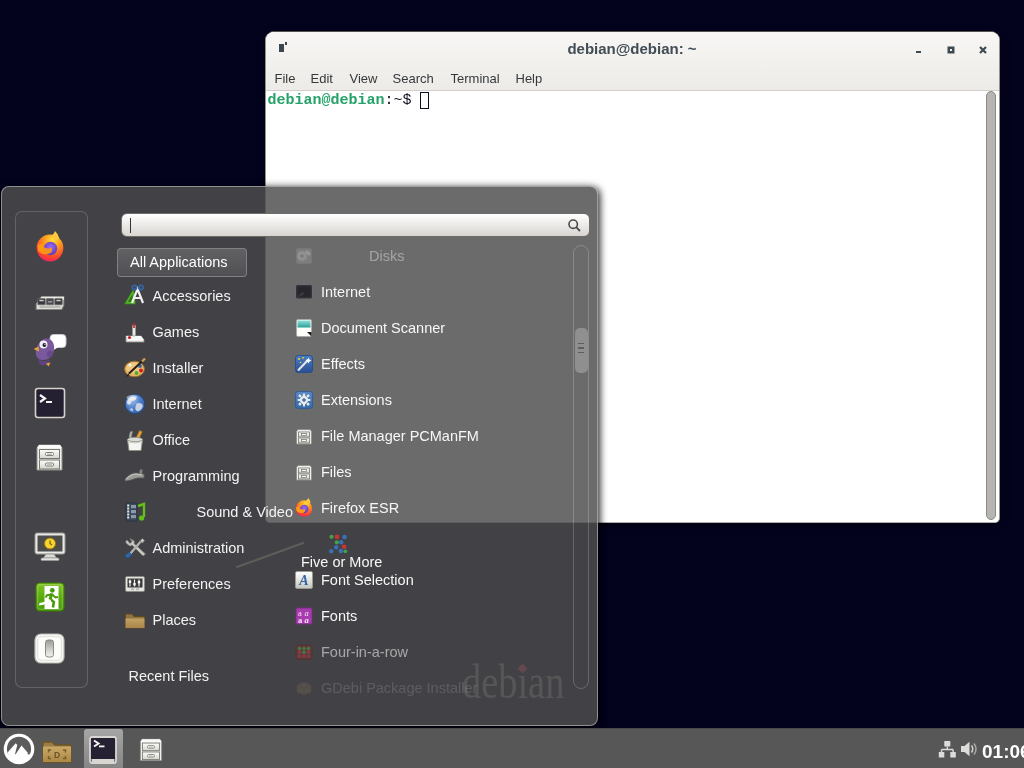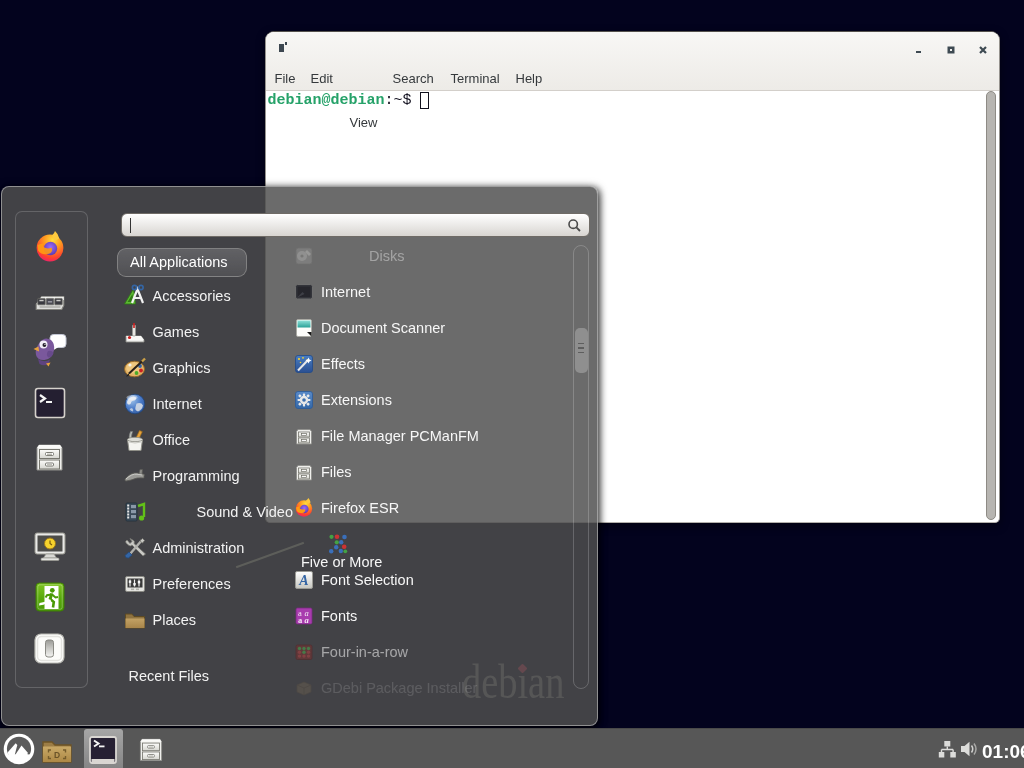--- a/index.html
+++ b/index.html
@@ -18,33 +18,34 @@
 <div class="ab" style="left:462px;top:658px;font-family:'Liberation Serif',serif;font-size:48px;line-height:48px;color:#7e7e7e;transform:scaleX(0.80);transform-origin:left top;letter-spacing:0px;">debian</div>
 <div class="ab" style="left:518.5px;top:664.5px;width:7px;height:7px;background:#d8284a;transform:rotate(45deg);border-radius:1px;"></div>
 
 <div class="ab" id="term" style="left:264.5px;top:31px;width:735px;height:492px;border-radius:9px 9px 5px 5px;border:1px solid;border-color:#55524e #96938e #b3b0ab #96938e;box-sizing:border-box;background:#ffffff;box-shadow:0 3px 10px rgba(0,0,0,0.45);">
 
   <div class="ab" style="left:0;top:0;right:0;height:58px;background:linear-gradient(#f8f7f5,#edebe7);border-radius:8px 8px 0 0;border-bottom:1px solid #d3cfca;"></div>
 
   <div class="ab" style="left:13px;top:12px;width:5px;height:8px;background:#3d4750;"></div>
   <div class="ab" style="left:19px;top:10px;width:2px;height:3px;background:#3d4750;"></div>
 
+  <div class="ab" style="left:0;top:8px;width:100%;text-align:center;font-size:15px;font-weight:bold;color:#414c55;">debian@debian: ~</div>
 
   <div class="ab" style="left:650px;top:18.5px;width:5px;height:2.5px;background:#3e4a52;"></div>
   <svg class="ab" style="left:681px;top:14px;" width="8" height="8" viewBox="0 0 8 8">
         <rect x="0.5" y="0.5" width="7" height="7" fill="#3e4a52"></rect>
         <rect x="3" y="3" width="2" height="2" fill="#f2f1ef"></rect>
       </svg>
   <svg class="ab" style="left:713px;top:14px;" width="8" height="8" viewBox="0 0 8 8">
         <path d="M1,1 L7,7 M7,1 L1,7" stroke="#3e4a52" stroke-width="2.2"></path>
       </svg>
 
   <div class="ab" style="left:9px;top:38.5px;font-size:13px;color:#35393c;">File</div>
   <div class="ab" style="left:45px;top:38.5px;font-size:13px;color:#35393c;">Edit</div>
-  <div class="ab" style="left:84px;top:38.5px;font-size:13px;color:#35393c;margin-top:44px;">View</div>
+  <div class="ab" style="left:84px;top:38.5px;font-size:13px;color:#35393c;">View</div>
   <div class="ab" style="left:127px;top:38.5px;font-size:13px;color:#35393c;">Search</div>
   <div class="ab" style="left:185px;top:38.5px;font-size:13px;color:#35393c;">Terminal</div>
   <div class="ab" style="left:250px;top:38.5px;font-size:13px;color:#35393c;">Help</div>
 
   <div class="ab" style="left:2px;top:60px;font-family:'Liberation Mono',monospace;font-size:15px;line-height:18px;white-space:pre;"><span style="font-weight:bold;color:#26a269;">debian@debian</span><span style="color:#12101f;">:~$</span></div>
   <div class="ab" style="left:154px;top:59.5px;width:7.5px;height:15.5px;border:1.5px solid #10101c;"></div>
 
   <div class="ab" style="left:720px;top:59px;width:10.5px;height:429px;background:#b7b5b1;border:1px solid #8e8b85;border-radius:5.5px;box-sizing:border-box;"></div>
 </div>
 
@@ -53,21 +54,21 @@
   <div class="ab" style="left:13px;top:24.5px;width:73px;height:477px;border:1px solid rgba(255,255,255,0.17);border-radius:7px;box-sizing:border-box;background:rgba(255,255,255,0.015);"></div>
 
   <div class="ab" style="left:119px;top:26px;width:469px;height:24px;background:linear-gradient(#ffffff,#d8d5d1);border:1px solid #6f6b66;border-radius:6px;box-sizing:border-box;">
     <div class="ab" style="left:8px;top:4px;width:1px;height:15px;background:#333;"></div>
     <svg class="ab" style="right:7px;top:4px;" width="15" height="15" viewBox="0 0 15 15">
           <circle cx="6.2" cy="6.2" r="4.2" fill="none" stroke="#4a4a4a" stroke-width="1.6"></circle>
           <line x1="9.4" y1="9.4" x2="13" y2="13" stroke="#4a4a4a" stroke-width="1.8"></line>
         </svg>
   </div>
 
-  <div class="ab" style="left:115.5px;top:61.5px;width:129.5px;height:29px;background:linear-gradient(rgba(255,255,255,0.17),rgba(255,255,255,0.08));border:1px solid rgba(140,140,140,0.8);border-radius:9px;box-sizing:border-box;">
+  <div class="ab" style="left:115.5px;top:61.5px;width:129.5px;height:29px;background:linear-gradient(rgba(255,255,255,0.17),rgba(255,255,255,0.08));border:1px solid rgba(140,140,140,0.8);border-radius:4px;box-sizing:border-box;">
     <div class="ab" style="left:12px;top:0;height:27px;line-height:27px;font-size:14.5px;color:#ffffff;">All Applications</div>
   </div>
 
   <div class="ab" style="left:571.5px;top:58px;width:15.5px;height:444px;border:1px solid rgba(255,255,255,0.2);border-radius:8px;box-sizing:border-box;"></div>
   <div class="ab" style="left:573px;top:141px;width:13px;height:45px;background:#8f8f8f;border-radius:5px;">
     <div class="ab" style="left:3.5px;top:15px;width:6px;height:1.6px;background:#5e5e5e;"></div>
     <div class="ab" style="left:3.5px;top:19.5px;width:6px;height:1.6px;background:#5e5e5e;"></div>
     <div class="ab" style="left:3.5px;top:24px;width:6px;height:1.6px;background:#5e5e5e;"></div>
   </div>
 
@@ -208,21 +209,21 @@
       <ellipse cx="11.5" cy="13" rx="10" ry="7.8" fill="#e3b366" stroke="#95692a" stroke-width="1"></ellipse>
       <ellipse cx="11" cy="12" rx="7.8" ry="5.8" fill="#eec67e"></ellipse>
       <circle cx="17" cy="10" r="1.9" fill="#3465a4"></circle>
       <circle cx="18" cy="14.5" r="1.9" fill="#cc2222"></circle>
       <circle cx="13.5" cy="17" r="1.9" fill="#4daa2a"></circle>
       <circle cx="7" cy="9" r="1.6" fill="#f2f2ea"></circle>
       <path d="M21.5,3 L6,17.5" stroke="#2a2018" stroke-width="2"></path>
       <path d="M22,2.5 L19,5.5" stroke="#caa04a" stroke-width="2.4"></path>
       <path d="M6.5,16.5 l-3.5,4 l2.5,-0.5 z" fill="#1a1a1a"></path>
     </svg>
-        <span>Graphics</span>
+        <span>Installer</span>
       </div>
   <div class="ab cat" style="top:205.5px;">
     <svg width="24" height="24" viewBox="0 0 24 24">
       <defs>
             <radialGradient id="glb" cx="0.35" cy="0.3" r="0.9">
               <stop offset="0" stop-color="#9ec2e8"></stop>
               <stop offset="0.5" stop-color="#4a7ac8"></stop>
               <stop offset="1" stop-color="#274f8e"></stop>
             </radialGradient>
           </defs>

